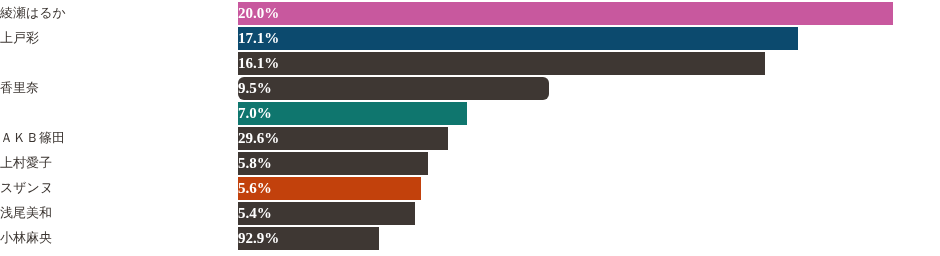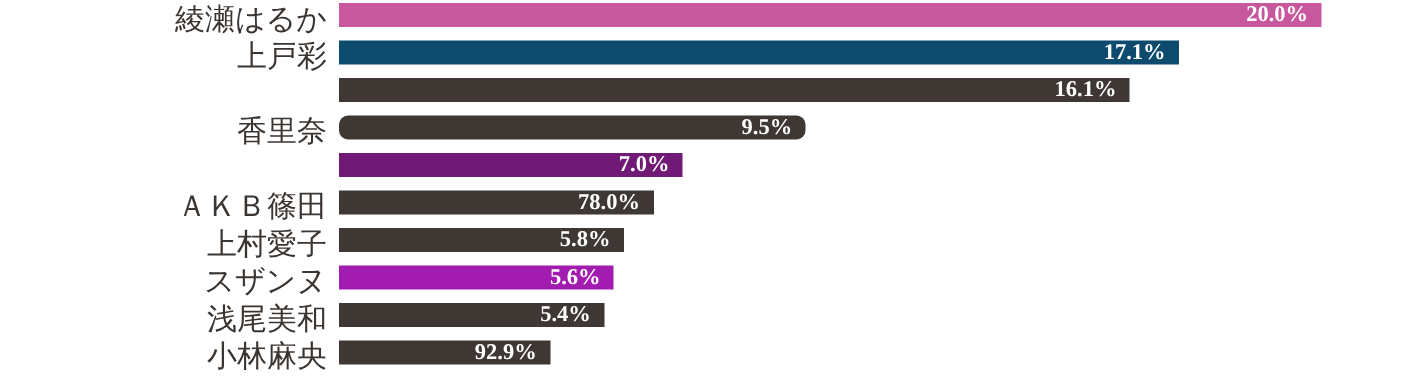--- a/index.html
+++ b/index.html
@@ -26,44 +26,43 @@
     height: 21px;
     display: block;
   }
   .row-label {
     position: absolute;
     left: 0;
     top: 0;
     width: 218px;
     height: 21px;
     line-height: 21px;
-    text-align: right;
-    font-size: 20px;
+    font-size: 13px;
     color: #3b3531;
     font-family: "DejaVu Sans", "Liberation Sans", sans-serif;
     white-space: nowrap;
     letter-spacing: 0px;
   }
   .bar-track {
     position: absolute;
     left: 226px;
     top: 0;
     height: 21px;
     right: 0;
   }
   .bar {
     position: absolute;
-    left: 0;
+    left: 12px;
     top: 0;
-    height: 16px;
+    height: 23px;
     background: #3e3733;
     box-sizing: border-box;
     display: flex;
     align-items: center;
-    justify-content: flex-end;
+    justify-content: flex-start;
   }
   .bar.highlight {
     background: #c8589e;
   }
   .bar-value {
     font-family: "Liberation Serif", "DejaVu Serif", serif;
     font-weight: bold;
     font-size: 15px;
     color: #ffffff;
     padding-right: 9px;
@@ -101,45 +100,45 @@
     <div class="row" style="top: 77px;">
       <div class="row-label">香里奈</div>
       <div class="bar-track">
         <div class="bar" style="width: 311.125px; background: rgb(62, 55, 51); border-radius: 6px;">
           <span class="bar-value">9.5%</span>
         </div>
       </div>
     </div>
     <div class="row" style="top: 102px;">
       <div class="bar-track">
-        <div class="bar" style="width: 229.25px; background: #701a75;">
+        <div class="bar" style="width: 229.25px; background: #0f766e;">
           <span class="bar-value">7.0%</span>
         </div>
       </div>
     </div>
     <div class="row" style="top: 127px;">
       <div class="row-label">ＡＫＢ篠田</div>
       <div class="bar-track">
         <div class="bar" style="width: 209.6px; background: rgb(62, 55, 51);">
-          <span class="bar-value">78.0%</span>
+          <span class="bar-value">29.6%</span>
         </div>
       </div>
     </div>
     <div class="row" style="top: 152px;">
       <div class="row-label">上村愛子</div>
       <div class="bar-track">
         <div class="bar" style="width: 189.95px; background: rgb(62, 55, 51);">
           <span class="bar-value">5.8%</span>
         </div>
       </div>
     </div>
     <div class="row" style="top: 177px;">
       <div class="row-label">スザンヌ</div>
       <div class="bar-track">
-        <div class="bar" style="width: 183.4px; background: #a21caf; padding-left: 28px;">
+        <div class="bar" style="width: 183.4px; background: #c2410c;">
           <span class="bar-value">5.6%</span>
         </div>
       </div>
     </div>
     <div class="row" style="top: 202px; padding-left: 44px;">
       <div class="row-label">浅尾美和</div>
       <div class="bar-track">
         <div class="bar" style="width: 176.85px; background: rgb(62, 55, 51);">
           <span class="bar-value">5.4%</span>
         </div>

